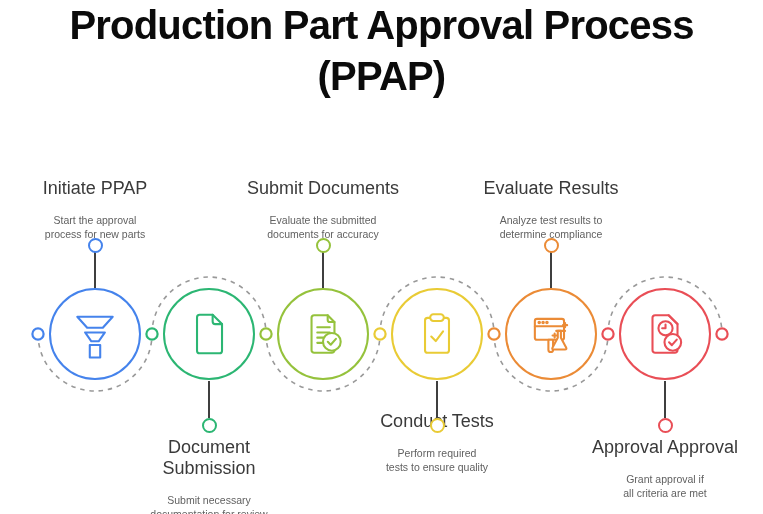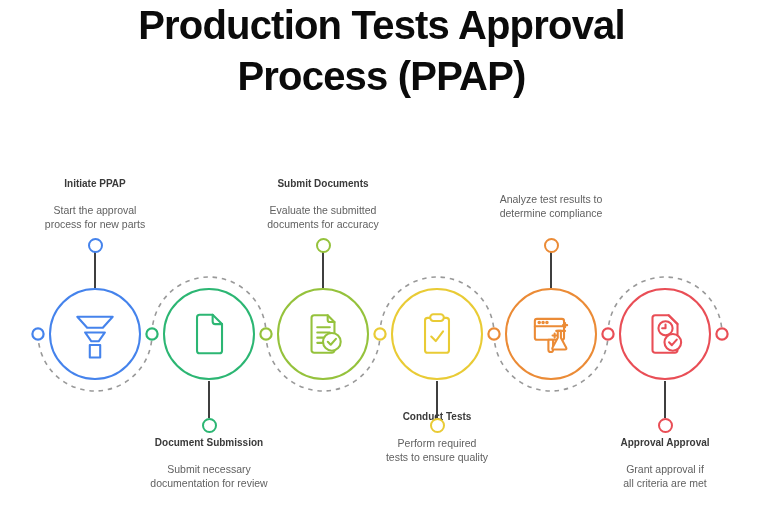--- a/index.html
+++ b/index.html
@@ -11,21 +11,21 @@
   .main-title {
     position: absolute; top: 0px; left: 50%; transform: translateX(-50%);
     width: 640px; margin: 0; text-align: center;
     font-size: 40px; line-height: 1.27; font-weight: 800;
     letter-spacing: -0.8px; color: #0b0b0b;
   }
   .connector-layer { position: absolute; left: 0; top: 0; }
   .steps-layer { position: absolute; left: 0; top: 0; width: 100%; height: 100%; }
   .step-label { position: absolute; width: 158px; text-align: center; }
   .step-title {
-    margin: 0 0 8px 0; font-size: 10px; font-weight: bold; color: #3a3a3a;
+    margin: 0 0 8px 0; font-size: 18px; font-weight: normal; color: #3a3a3a;
   }
   .step-desc {
     margin: 14px; font-size: 10.5px; line-height: 1.35; color: #616161;
     text-wrap: balance;
   }
   .stem-line {
     position: absolute; width: 1.6px; height: 37px; background: #3f3f3f;
   }
   .node-ring {
     position: absolute; width: 15px; height: 15px; box-sizing: border-box;
@@ -36,21 +36,21 @@
     border: 2.2px solid #000; border-radius: 50%; background: #ffffff;
     display: flex; align-items: center; justify-content: center;
   }
   .icon { width: 50px; height: 50px; }
   .icon * { vector-effect: none; }
 </style>
 </head>
 <body>
 
 <div class="canvas">
-  <h1 class="main-title">Production Tests Approval Process (PPAP)</h1>
+  <h1 class="main-title">Production Part Approval Process (PPAP)</h1>
   <svg class="connector-layer" id="connector-svg" width="763" height="514">
       <path fill="none" stroke="#999999" stroke-width="1.6" stroke-dasharray="4.5 4.8" d="M 38 334 A 57 57 0 0 0 152 334"></path>
       <path fill="none" stroke="#999999" stroke-width="1.6" stroke-dasharray="4.5 4.8" d="M 152 334 A 57 57 0 0 1 266 334"></path>
       <path fill="none" stroke="#999999" stroke-width="1.6" stroke-dasharray="4.5 4.8" d="M 266 334 A 57 57 0 0 0 380 334"></path>
       <path fill="none" stroke="#999999" stroke-width="1.6" stroke-dasharray="4.5 4.8" d="M 380 334 A 57 57 0 0 1 494 334"></path>
       <path fill="none" stroke="#999999" stroke-width="1.6" stroke-dasharray="4.5 4.8" d="M 494 334 A 57 57 0 0 0 608 334"></path>
       <path fill="none" stroke="#999999" stroke-width="1.6" stroke-dasharray="4.5 4.8" d="M 608 334 A 57 57 0 0 1 722 334"></path>
       <circle cx="38" cy="334" r="5.6" fill="#ffffff" stroke="#4583ec" stroke-width="2.2"></circle>
       <circle cx="152" cy="334" r="5.6" fill="#ffffff" stroke="#2cb673" stroke-width="2.2"></circle>
       <circle cx="266" cy="334" r="5.6" fill="#ffffff" stroke="#95c23c" stroke-width="2.2"></circle>
@@ -124,20 +124,21 @@
             <g fill="none" stroke="currentColor" stroke-width="2" stroke-linejoin="round" stroke-linecap="round">
               <rect x="12.5" y="8.5" width="23" height="33.5" rx="2.5"></rect>
               <rect x="17.5" y="5" width="13" height="6.5" rx="3" fill="#ffffff"></rect>
               <path d="M18.5 26.5l4.3 4.3 7-9.3"></path>
             </g>
           </svg>
         </div>
       </div>
       <div>
         <div class="step-label" style="left:472px; top:178px;">
+          <h3 class="step-title">Evaluate Results</h3>
           <p class="step-desc">Analyze test results to determine compliance</p>
         </div>
         <div class="stem-line" style="left:550.2px; top:252px; background:#3f3f3f;"></div>
         <div class="node-ring" style="left:543.5px; top:237.5px; border-color:#eb8b36;"></div>
         <div class="step-circle" style="left:505px; top:288px; border-color:#eb8b36; color:#eb8b36;">
           <svg class="icon" viewBox="0 0 48 48">
             <g fill="none" stroke="currentColor" stroke-width="2" stroke-linejoin="round" stroke-linecap="round">
               <rect x="8.5" y="9.5" width="28" height="20" rx="2"></rect>
               <path d="M8.5 16.5h28"></path>
               <circle cx="12.7" cy="13" r="0.7" fill="currentColor"></circle>

